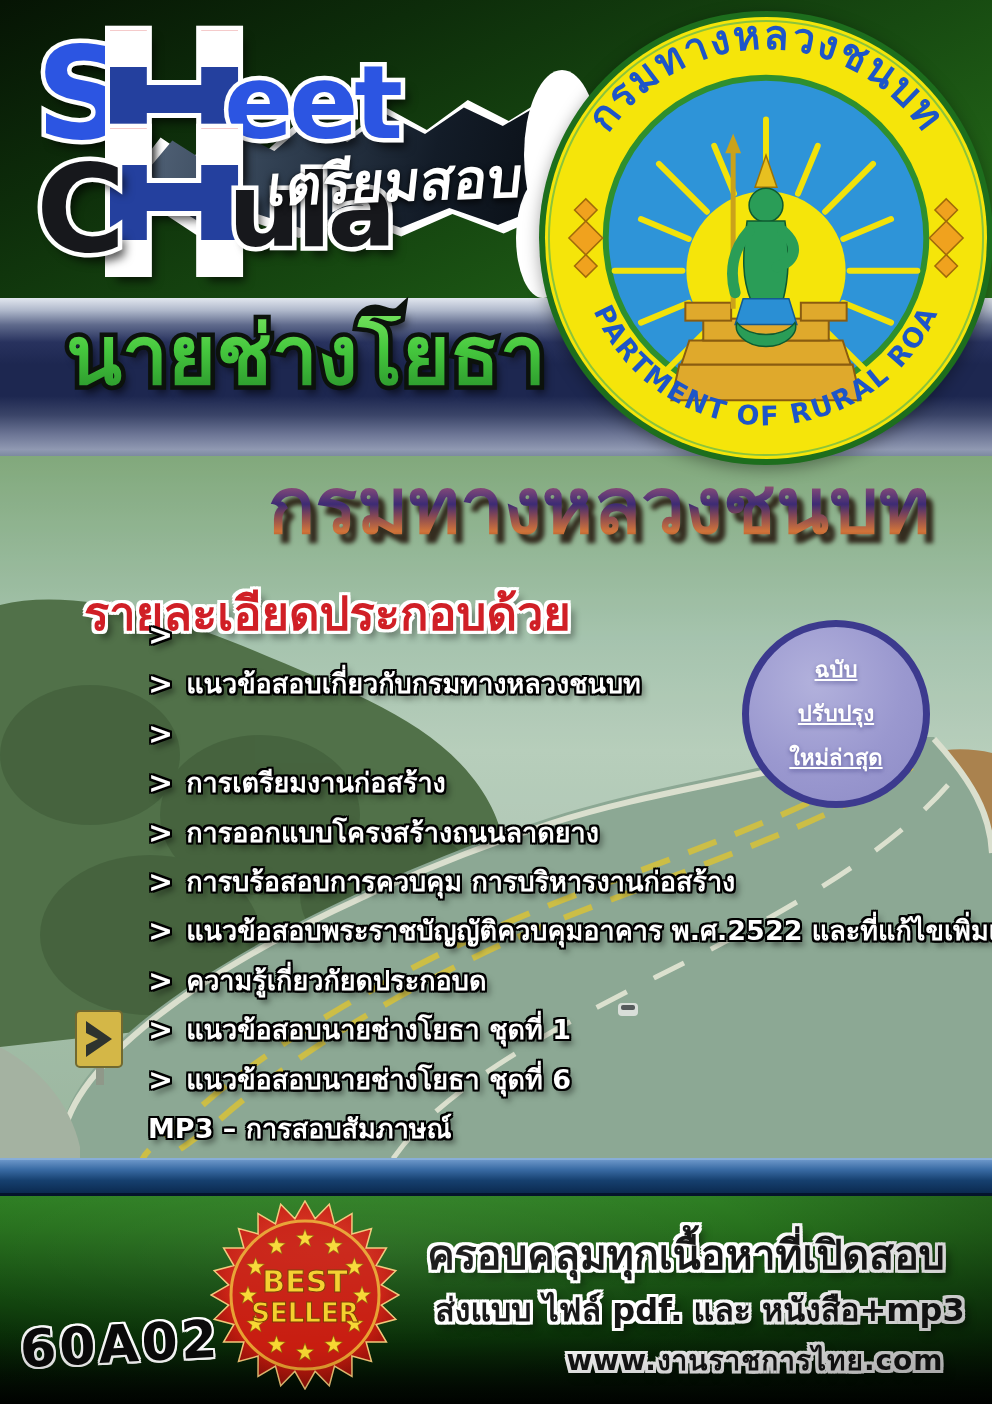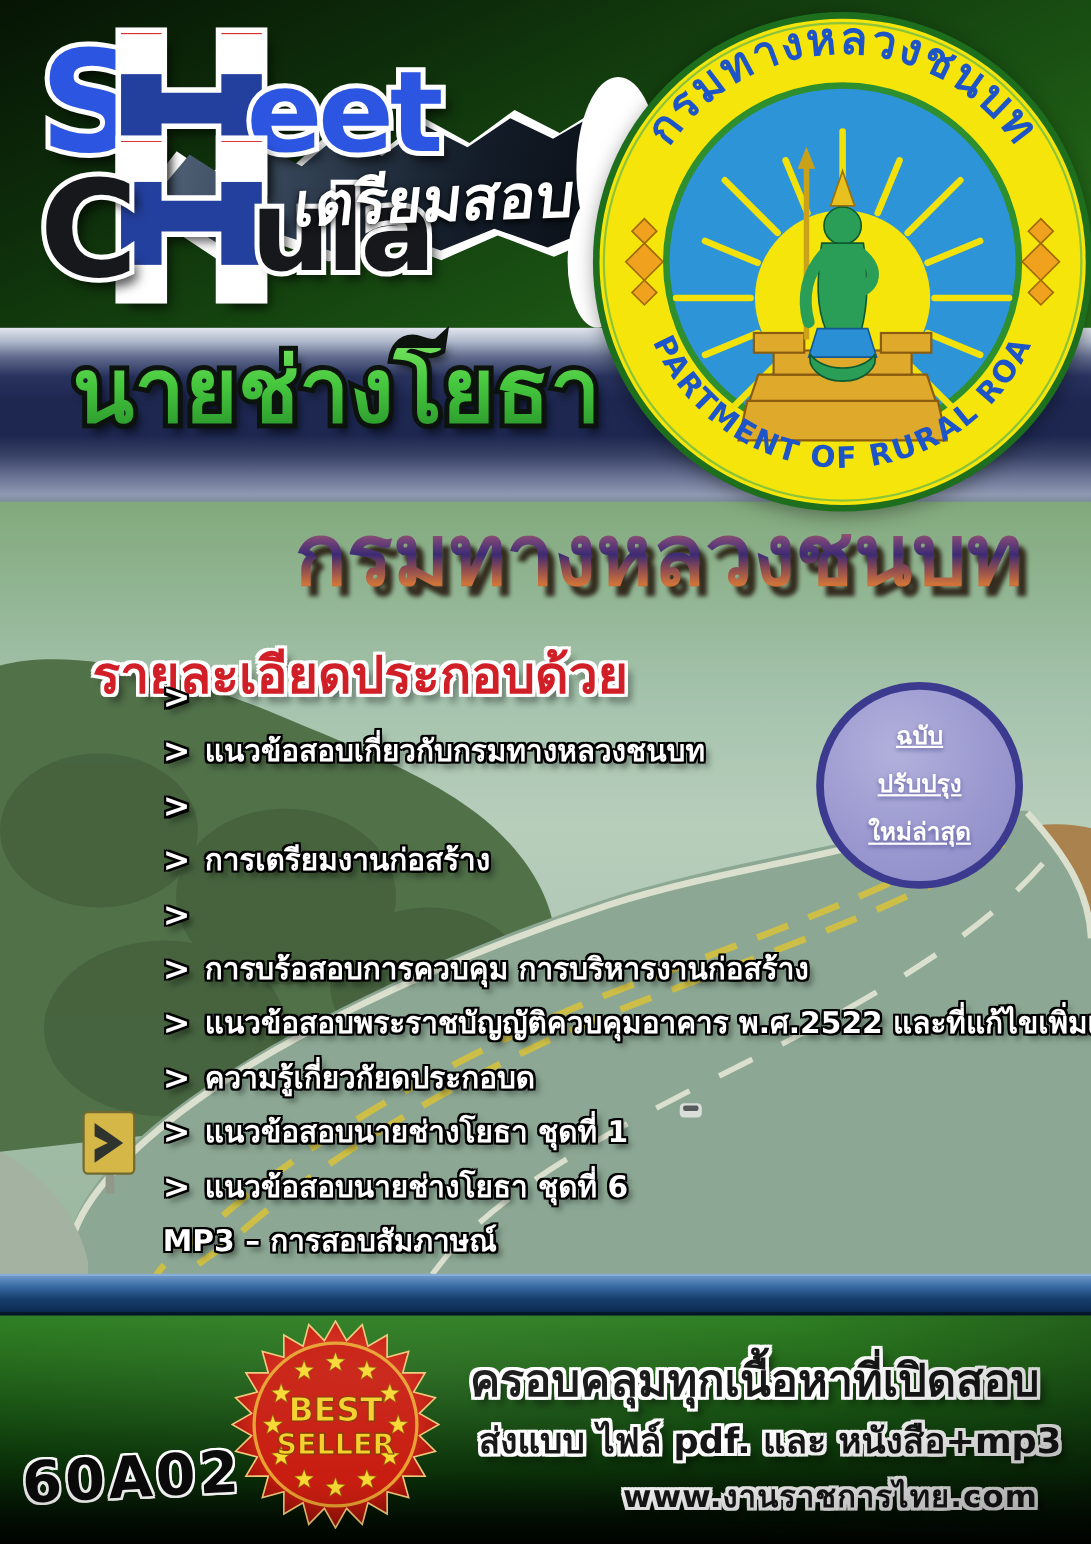--- a/index.html
+++ b/index.html
@@ -280,20 +280,21 @@
       </li>
     <li>
         <span class="blt outline-b">&gt;</span>
       </li>
     <li>
         <span class="blt outline-b">&gt;</span>
         <span class="txt outline-b">การเตรียมงานก่อสร้าง</span>
       </li>
     <li>
         <span class="blt outline-b">&gt;</span>
+        <span class="txt outline-b">การออกแบบโครงสร้างถนนลาดยาง</span>
       </li>
     <li>
         <span class="blt outline-b">&gt;</span>
         <span class="txt outline-b">การบร้อสอบการควบคุม การบริหารงานก่อสร้าง</span>
       </li>
     <li>
         <span class="blt outline-b">&gt;</span>
         <span class="txt outline-b">แนวข้อสอบพระราชบัญญัติควบคุมอาคาร พ.ศ.2522 และที่แก้ไขเพิ่มเติม</span>
       </li>
     <li>

